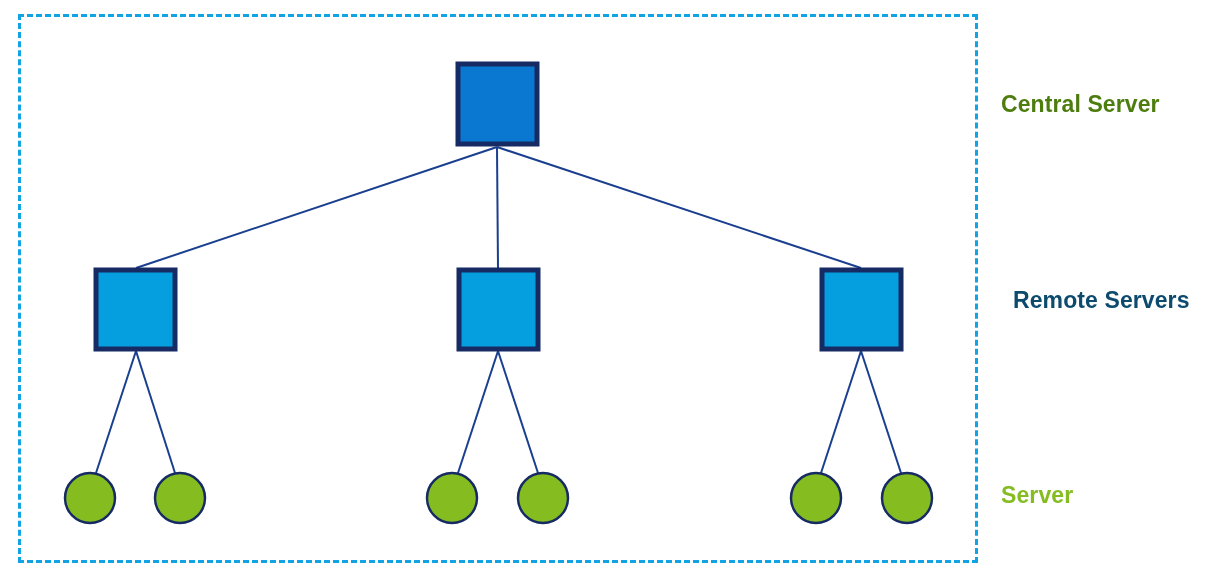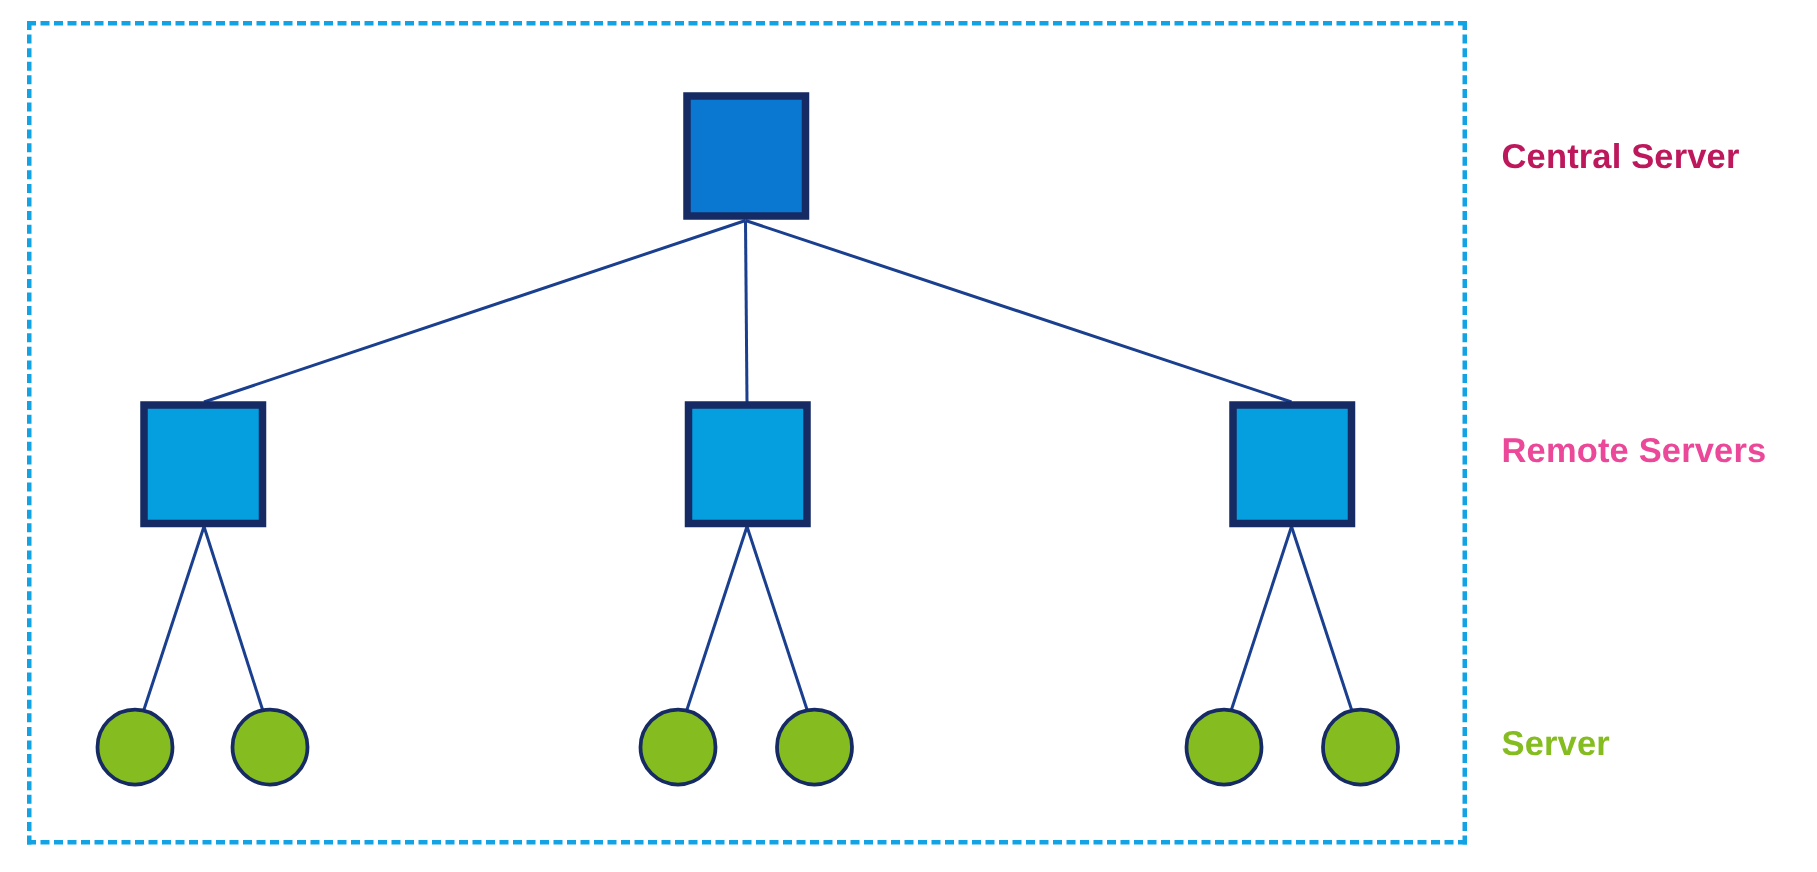--- a/index.html
+++ b/index.html
@@ -87,19 +87,19 @@
         <rect x="822" y="270" width="79" height="79" fill="#059fdf" stroke="#162a63" stroke-width="5"></rect>
         <circle cx="90" cy="498" r="25" fill="#85bc20" stroke="#162a63" stroke-width="2.5"></circle>
         <circle cx="180" cy="498" r="25" fill="#85bc20" stroke="#162a63" stroke-width="2.5"></circle>
         <circle cx="452" cy="498" r="25" fill="#85bc20" stroke="#162a63" stroke-width="2.5"></circle>
         <circle cx="543" cy="498" r="25" fill="#85bc20" stroke="#162a63" stroke-width="2.5"></circle>
         <circle cx="816" cy="498" r="25" fill="#85bc20" stroke="#162a63" stroke-width="2.5"></circle>
         <circle cx="907" cy="498" r="25" fill="#85bc20" stroke="#162a63" stroke-width="2.5"></circle>
       </g>
   </svg>
 
-  <div class="legend-label" id="legend-central" style="color: #be185d;">Central Server</div>
+  <div class="legend-label" id="legend-central" style="color: #4d7c0f;">Central Server</div>
 
-  <div class="legend-label" id="legend-remote" style="color: #ec4899;">Remote Servers</div>
+  <div class="legend-label" id="legend-remote" style="color: #0c4a6e; margin-left: 12px;">Remote Servers</div>
 
   <div class="legend-label" id="legend-pollers" style="color: rgb(133, 188, 32);">Server</div>
 
 </div>
 
 </body></html>

